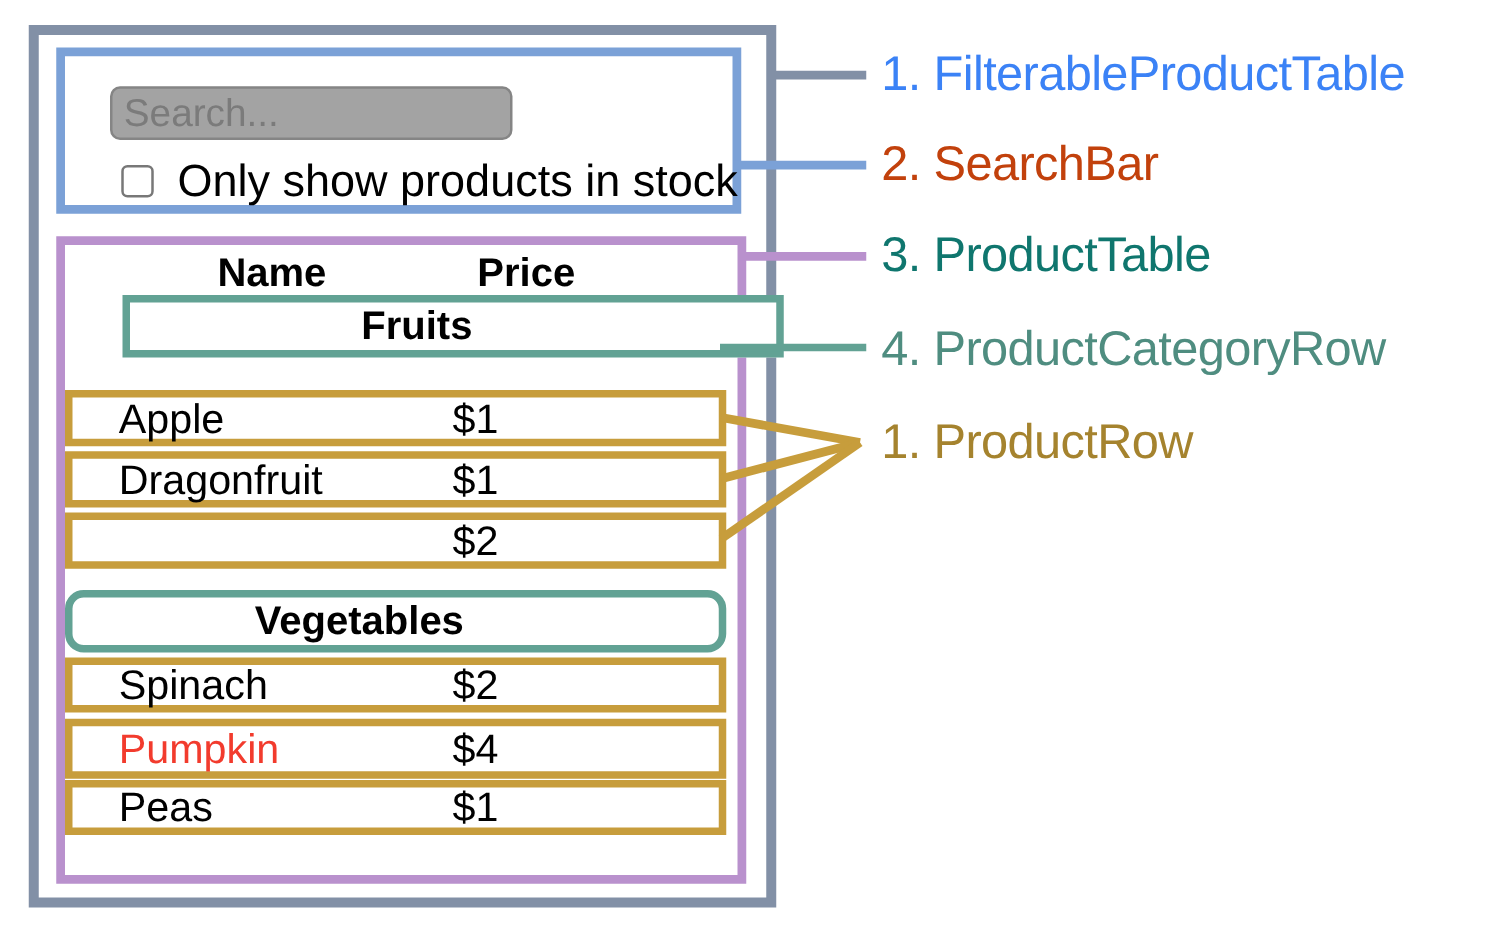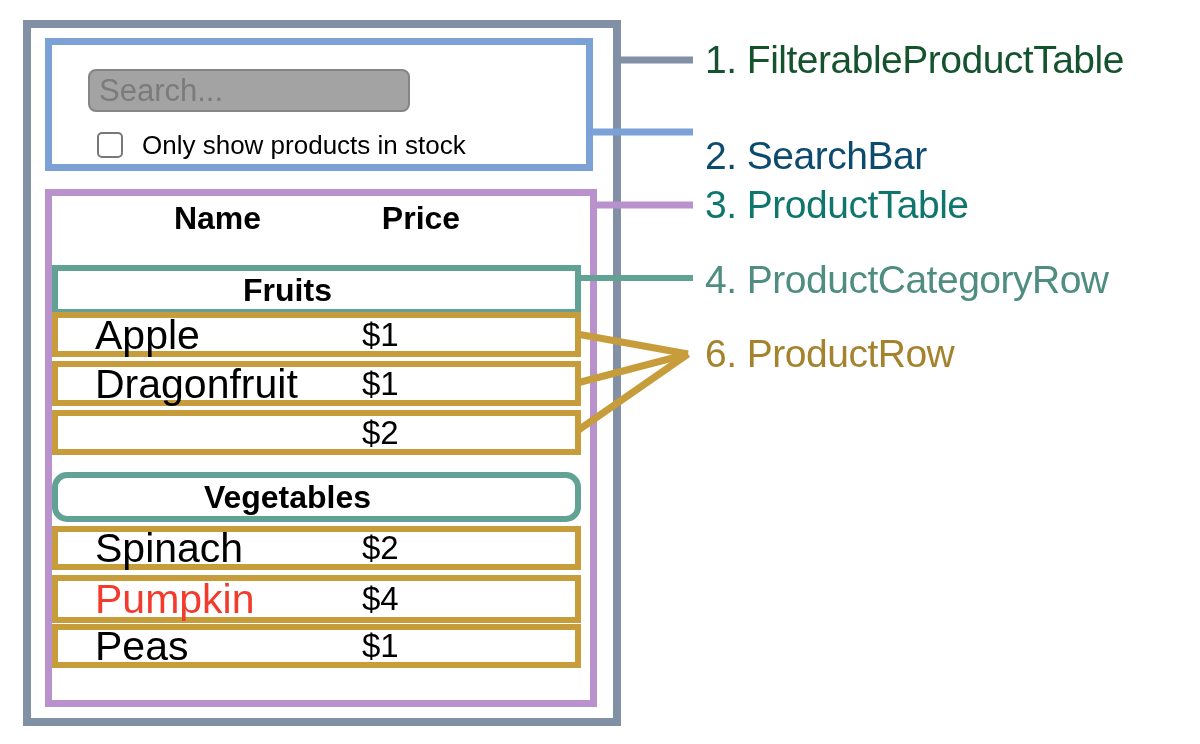--- a/index.html
+++ b/index.html
@@ -17,38 +17,38 @@
     border:2px solid #858585;border-radius:8px;padding:0 0 0 9px;
     font-family:"Liberation Sans","DejaVu Sans",sans-serif;font-size:31px;color:#333;outline:none;background:#a3a3a3;
   }
   .search-input::placeholder{color:#7b7b7b;}
   .checkbox{
     position:absolute;left:97px;top:132px;width:26px;height:26px;margin:0;
     -webkit-appearance:none;appearance:none;border:2px solid #787878;border-radius:5px;background:#fff;
   }
   .cb-label{
     position:absolute;left:142px;top:145px;transform:translateY(-50%);
-    font-size:26px;color:#000;white-space:nowrap;
+    font-size:36px;color:#000;white-space:nowrap;
   }
   .hdr{
     position:absolute;top:218px;transform:translateY(-50%);
     font-size:32px;font-weight:bold;color:#000;text-align:center;white-space:nowrap;
   }
   .hdr-name{left:95px;width:245px;}
   .hdr-price{left:362px;width:118px;}
   .row{position:absolute;left:52px;width:529px;background:#fff;border-style:solid;}
   .row.cat{border-width:6px;}
   .row.prod{border-width:6px;}
   .catlbl{
     position:absolute;left:37px;width:385px;top:50%;transform:translateY(-50%);
     text-align:center;font-size:32px;font-weight:bold;color:#000;white-space:nowrap;
   }
   .cname{
     position:absolute;left:37px;top:50%;transform:translateY(-50%);
-    font-size:41px;color:#000;white-space:nowrap;
+    font-size:33px;color:#000;white-space:nowrap;
   }
   .cprice{
     position:absolute;left:304px;top:50%;transform:translateY(-50%);
     font-size:33px;color:#000;white-space:nowrap;
   }
   .red{color:#f23b2d;}
   .overlay{position:absolute;left:0;top:0;pointer-events:none;z-index:10;}
   .legend{
     position:absolute;left:705px;transform:translateY(-50%);z-index:11;
     font-size:39px;letter-spacing:-0.5px;white-space:nowrap;
@@ -63,21 +63,21 @@
 
   <div class="box search-box" style="border-color: rgb(123, 161, 215);"></div>
   <input class="search-input" type="text" placeholder="Search..." style="">
   <input class="checkbox" type="checkbox" style="">
   <span class="cb-label">Only show products in stock</span>
 
   <div class="box table-box" style="border-color: rgb(185, 145, 205);"></div>
   <span class="hdr hdr-price">Price</span>
   <span class="hdr hdr-name">Name</span>
 
-  <div class="row cat" style="top: 265px; height: 50px; border-color: rgb(98, 162, 148);">
+  <div class="row cat" style="top: 236px; height: 50px; border-color: rgb(98, 162, 148); margin-left: 46px;">
     <span class="catlbl">Fruits</span>
   </div>
 
   <div class="row prod" style="top: 312px; height: 45px; border-color: rgb(199, 157, 60);">
     <span class="cname">Apple</span>
     <span class="cprice">$1</span>
   </div>
   <div class="row prod" style="top: 361px; height: 45px; border-color: rgb(199, 157, 60);">
     <span class="cname">Dragonfruit</span>
     <span class="cprice">$1</span>
@@ -106,19 +106,19 @@
   <svg class="overlay" width="1200" height="744">
     <line x1="616" y1="60" x2="693" y2="60" stroke-width="7" stroke="#8290A6"></line>
     <line x1="587" y1="132" x2="693" y2="132" stroke-width="7" stroke="#7BA1D7"></line>
     <line x1="592" y1="205" x2="693" y2="205" stroke-width="7" stroke="#B991CD"></line>
     <line x1="576" y1="278" x2="693" y2="278" stroke-width="6" stroke="#62A294"></line>
     <line x1="577" y1="334" x2="688" y2="354" stroke-width="7" stroke="#C79D3C"></line>
     <line x1="577" y1="383" x2="688" y2="354" stroke-width="7" stroke="#C79D3C"></line>
     <line x1="577" y1="431" x2="688" y2="354" stroke-width="7" stroke="#C79D3C"></line>
   </svg>
 
-  <div class="legend" style="top: 60px; color: #14532d;">1. FilterableProductTable</div>
-  <div class="legend" style="top: 132px; color: #0c4a6e; margin-top: 24px;">2. SearchBar</div>
+  <div class="legend" style="top: 60px; color: #3b82f6;">1. FilterableProductTable</div>
+  <div class="legend" style="top: 132px; color: #c2410c;">2. SearchBar</div>
   <div class="legend" style="top: 205px; color: #0f766e;">3. ProductTable</div>
   <div class="legend" style="top: 280px; color: rgb(79, 141, 128);">4. ProductCategoryRow</div>
-  <div class="legend" style="top: 354px; color: rgb(165, 131, 46);">6. ProductRow</div>
+  <div class="legend" style="top: 354px; color: rgb(165, 131, 46);">1. ProductRow</div>
 
 </div>
 
 </body></html>

